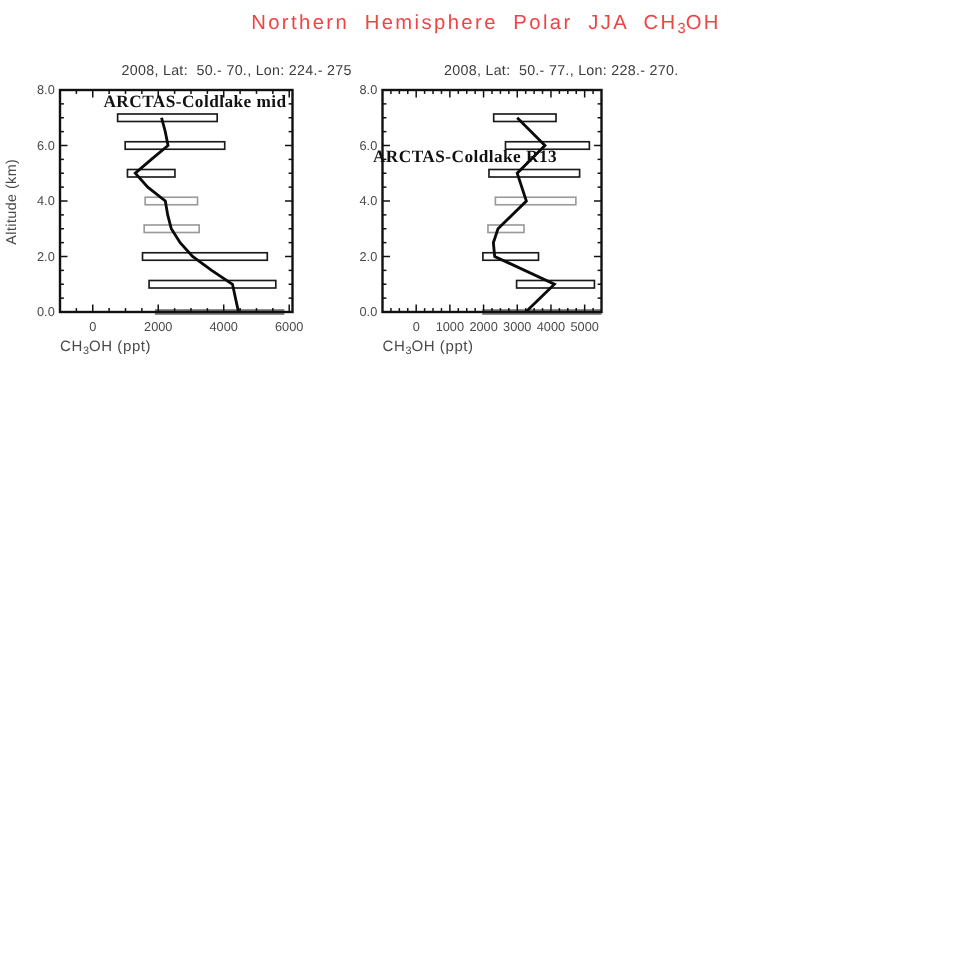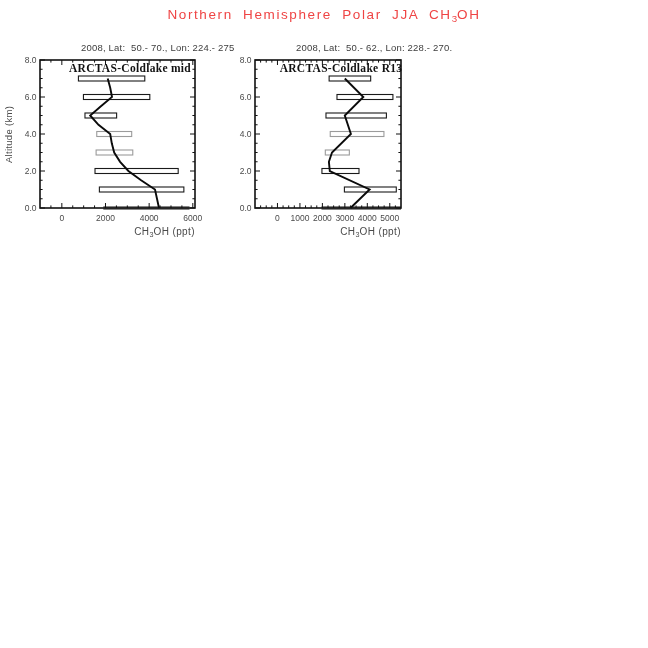--- a/index.html
+++ b/index.html
@@ -6,21 +6,21 @@
   .canvas{position:relative;width:648px;height:648px;background:#ffffff;overflow:hidden;
           font-family:"Liberation Sans",sans-serif;}
   .title{position:absolute;left:0;right:0;top:7px;text-align:center;
          font-size:13.5px;letter-spacing:1.6px;word-spacing:5px;color:#ef4444;}
   .sub{font-size:0.72em;vertical-align:-0.28em;letter-spacing:0;}
   .panel-header{position:absolute;top:42px;font-size:9.5px;color:#3d3d3d;
                 letter-spacing:0.2px;white-space:pre;margin-left:44px;}
   .inset{position:absolute;top:62px;text-align:center;
          font-family:"Liberation Serif",serif;font-weight:bold;font-size:11.5px;
          color:#111;letter-spacing:0.3px;}
-  .xlabel{position:absolute;top:226px;text-align:right;font-size:10px;
+  .xlabel{position:absolute;top:226px;text-align:left;font-size:10px;
           color:#4a4a4a;letter-spacing:0.4px;}
   .ylabel{position:absolute;left:-36px;top:128px;width:90px;height:13px;
           text-align:center;font-size:9.5px;color:#4a4a4a;letter-spacing:0.3px;
           transform:rotate(-90deg);}
   svg{position:absolute;left:0;top:0;}
 </style>
 </head>
 <body>
 
 <div class="canvas">
@@ -222,22 +222,22 @@
           <text x="251.5" y="210.8" text-anchor="end">0.0</text>
           <text x="251.5" y="173.8" text-anchor="end">2.0</text>
           <text x="251.5" y="136.8" text-anchor="end">4.0</text>
           <text x="251.5" y="99.8" text-anchor="end">6.0</text>
           <text x="251.5" y="62.8" text-anchor="end">8.0</text>
         </g>
       </g>
     </svg>
 
   <div class="panel-header" style="left:37px;">2008, Lat:  50.- 70., Lon: 224.- 275</div>
-  <div class="panel-header" style="left:252px;">2008, Lat:  50.- 62., Lon: 228.- 270.</div>
+  <div class="panel-header" style="left:252px;">2008, Lat:  50.- 77., Lon: 228.- 270.</div>
 
   <div class="inset" style="left:40px;width:180px;">ARCTAS-Coldlake mid</div>
-  <div class="inset" style="left:269px;width:144px;">ARCTAS-Coldlake R13</div>
+  <div class="inset" style="left:238px;width:144px;margin-top:37px;">ARCTAS-Coldlake R13</div>
 
   <div class="xlabel" style="left:40px;width:155px;"><span>CH</span><span class="sub">3</span><span>OH (ppt)</span></div>
   <div class="xlabel" style="left:255px;width:146px;"><span>CH</span><span class="sub">3</span><span>OH (ppt)</span></div>
 
   <div class="ylabel">Altitude (km)</div>
 </div>
 
 </body></html>

